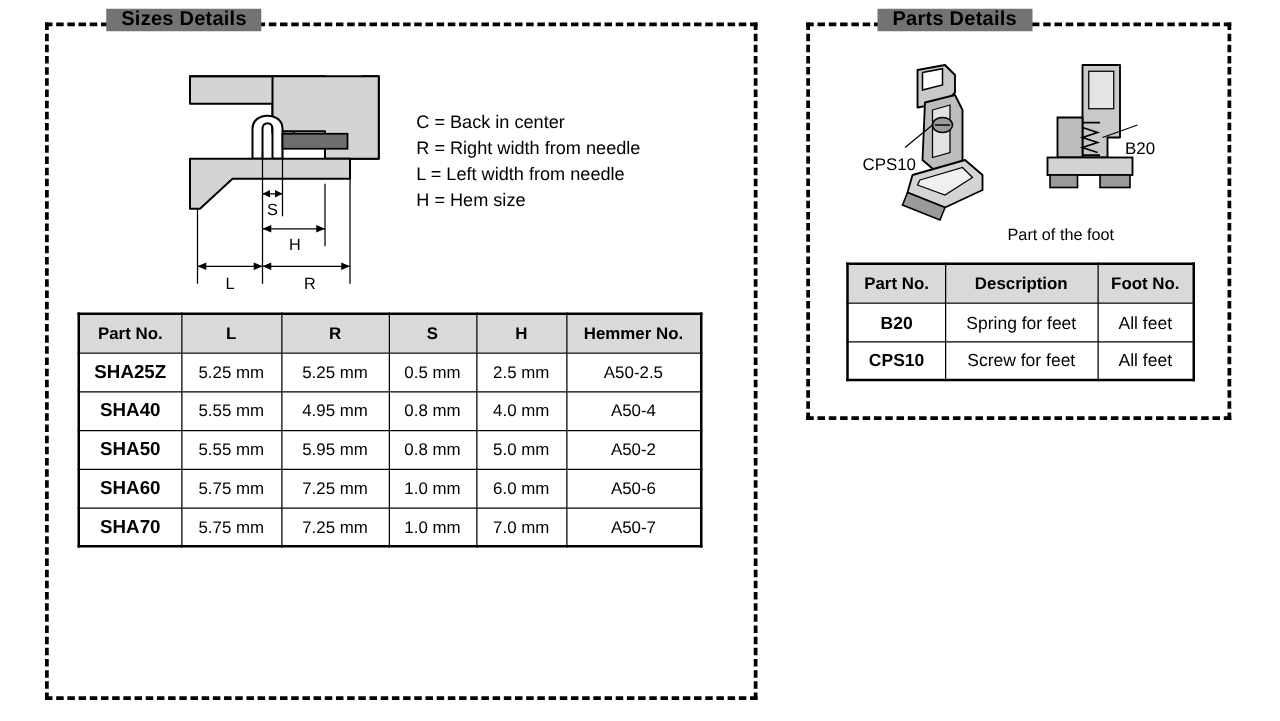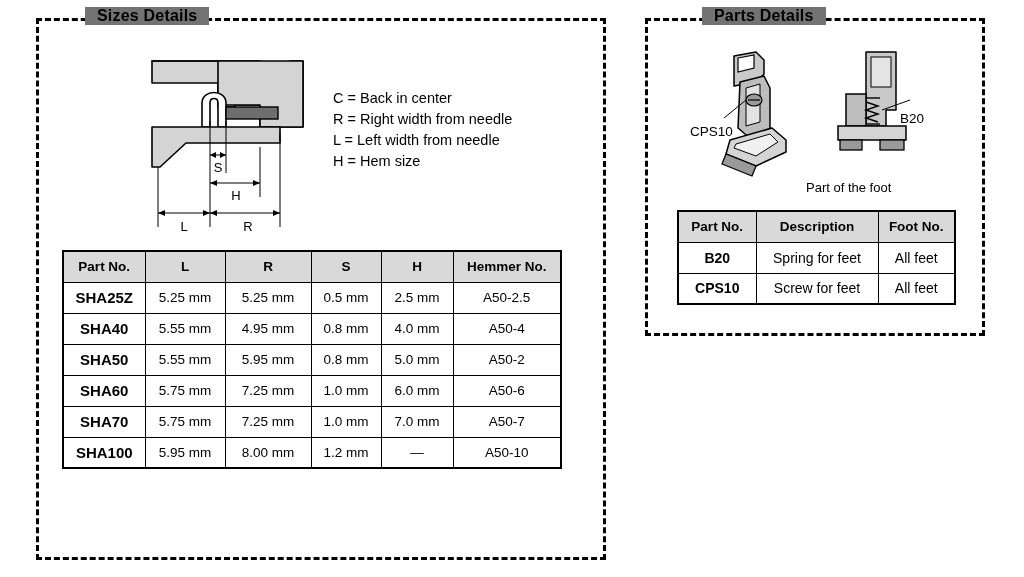--- a/index.html
+++ b/index.html
@@ -267,28 +267,20 @@
       <td class="num">A50-6</td>
     </tr>
     <tr>
       <td>SHA70</td>
       <td class="num">5.75 mm</td>
       <td class="num">7.25 mm</td>
       <td class="num">1.0 mm</td>
       <td class="num">7.0 mm</td>
       <td class="num">A50-7</td>
     </tr>
-    <tr>
-      <td>SHA100</td>
-      <td class="num">5.95 mm</td>
-      <td class="num">8.00 mm</td>
-      <td class="num">1.2 mm</td>
-      <td class="num">—</td>
-      <td class="num">A50-10</td>
-    </tr>
   </tbody>
 </table>
 
 <div class="panel" id="parts-panel">
   <div class="panel-title" id="parts-title">Parts Details</div>
 </div>
 
 <div id="parts-art">
   <svg width="320" height="155" viewBox="0 0 320 155" xmlns="http://www.w3.org/2000/svg">
 

